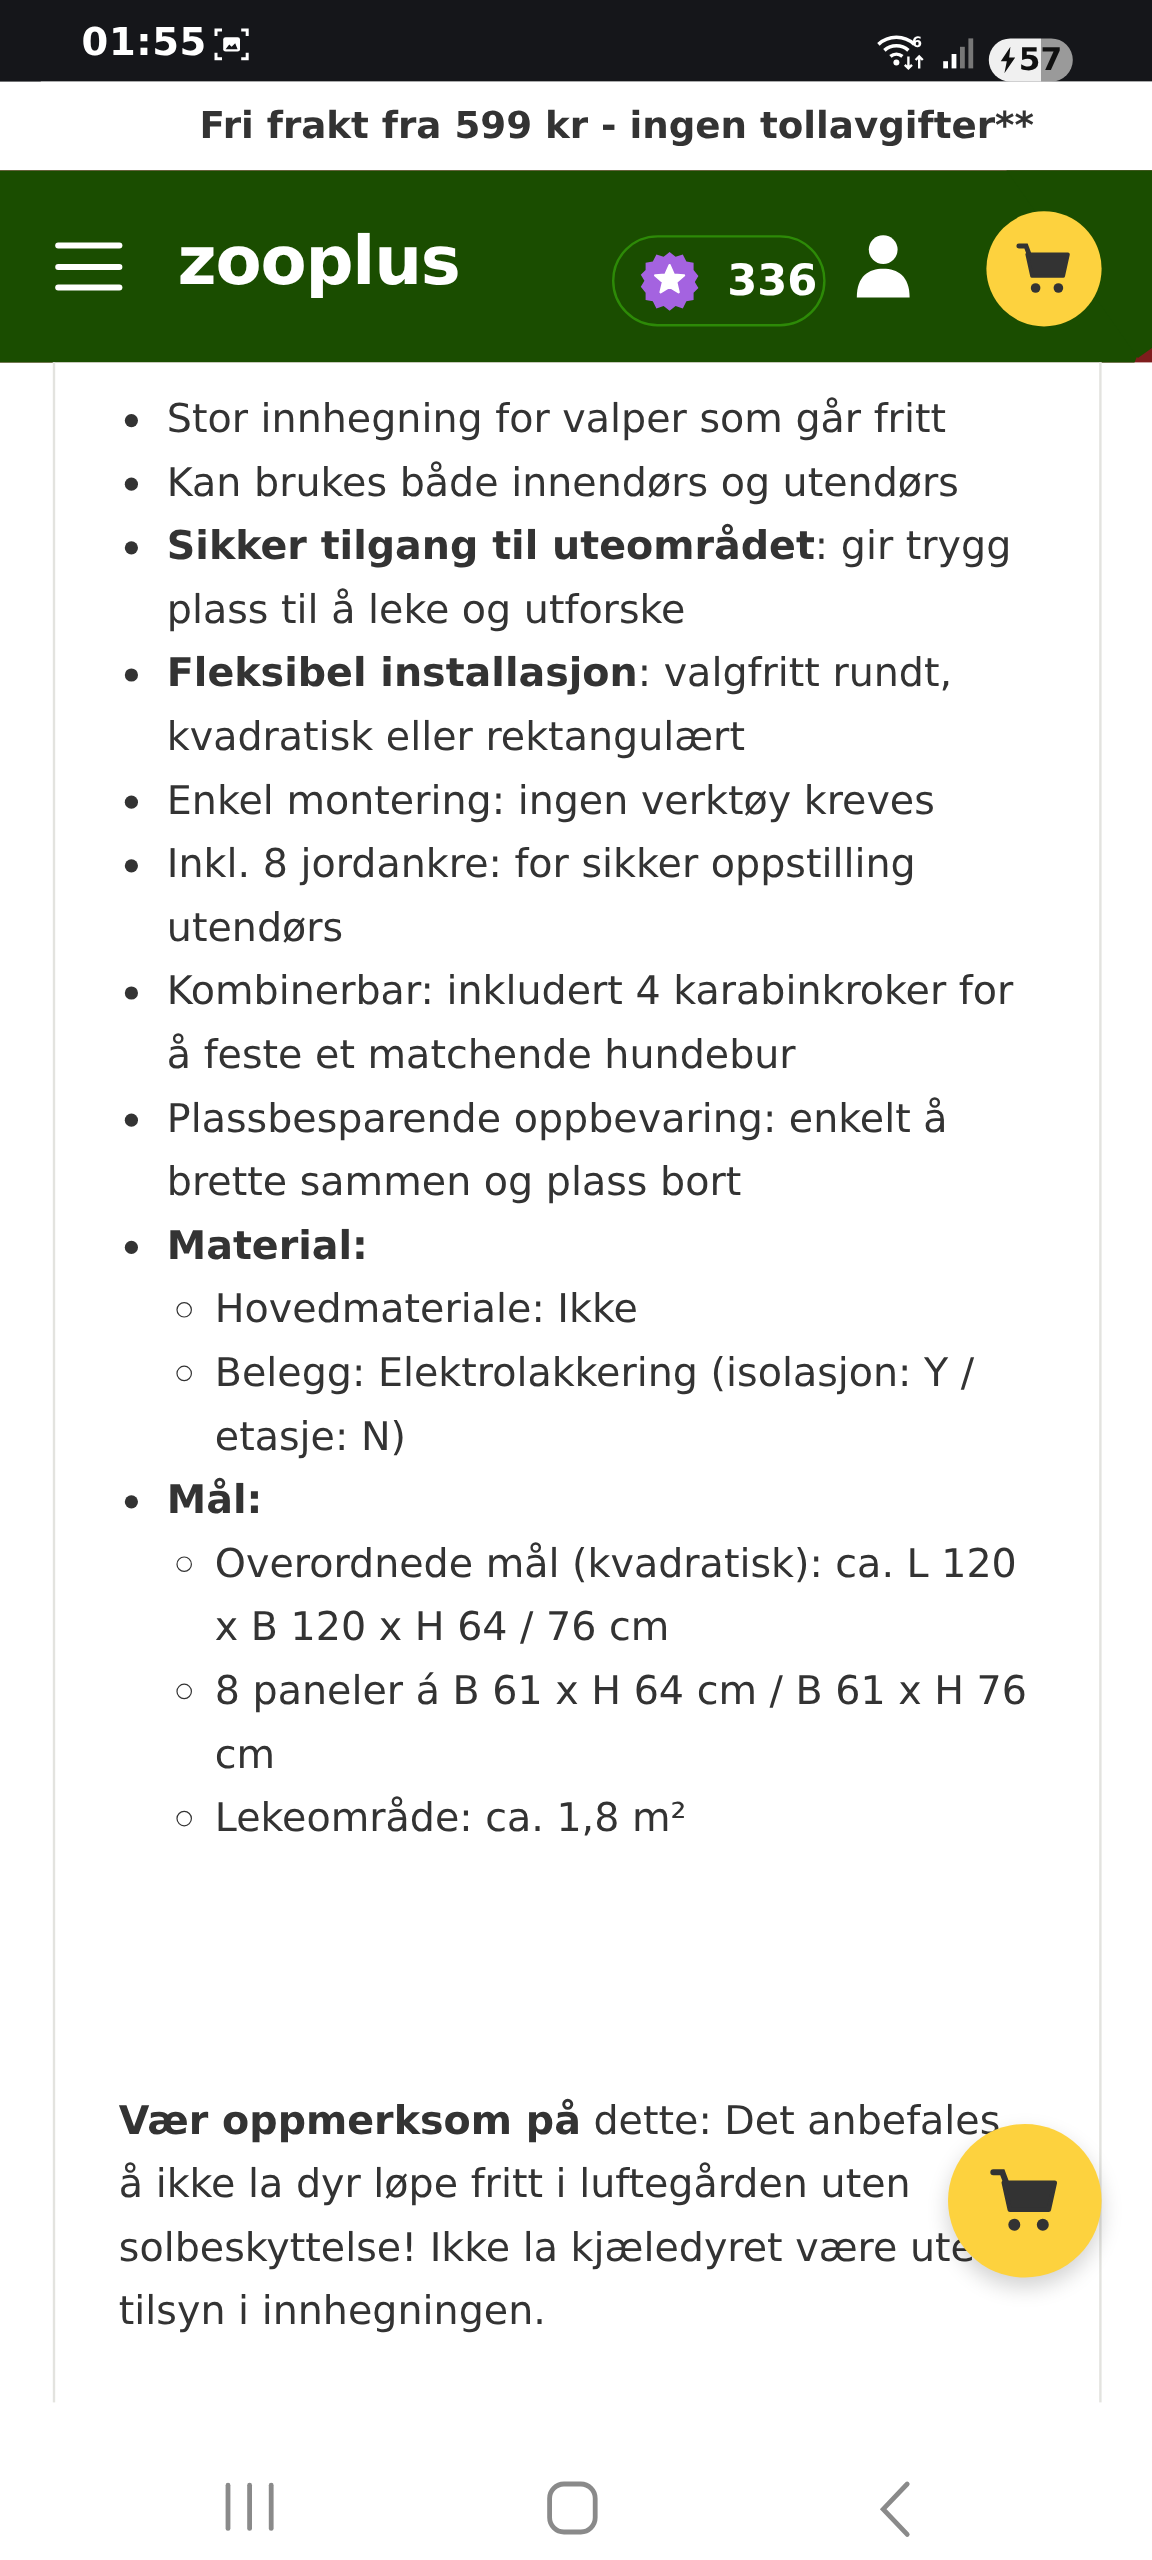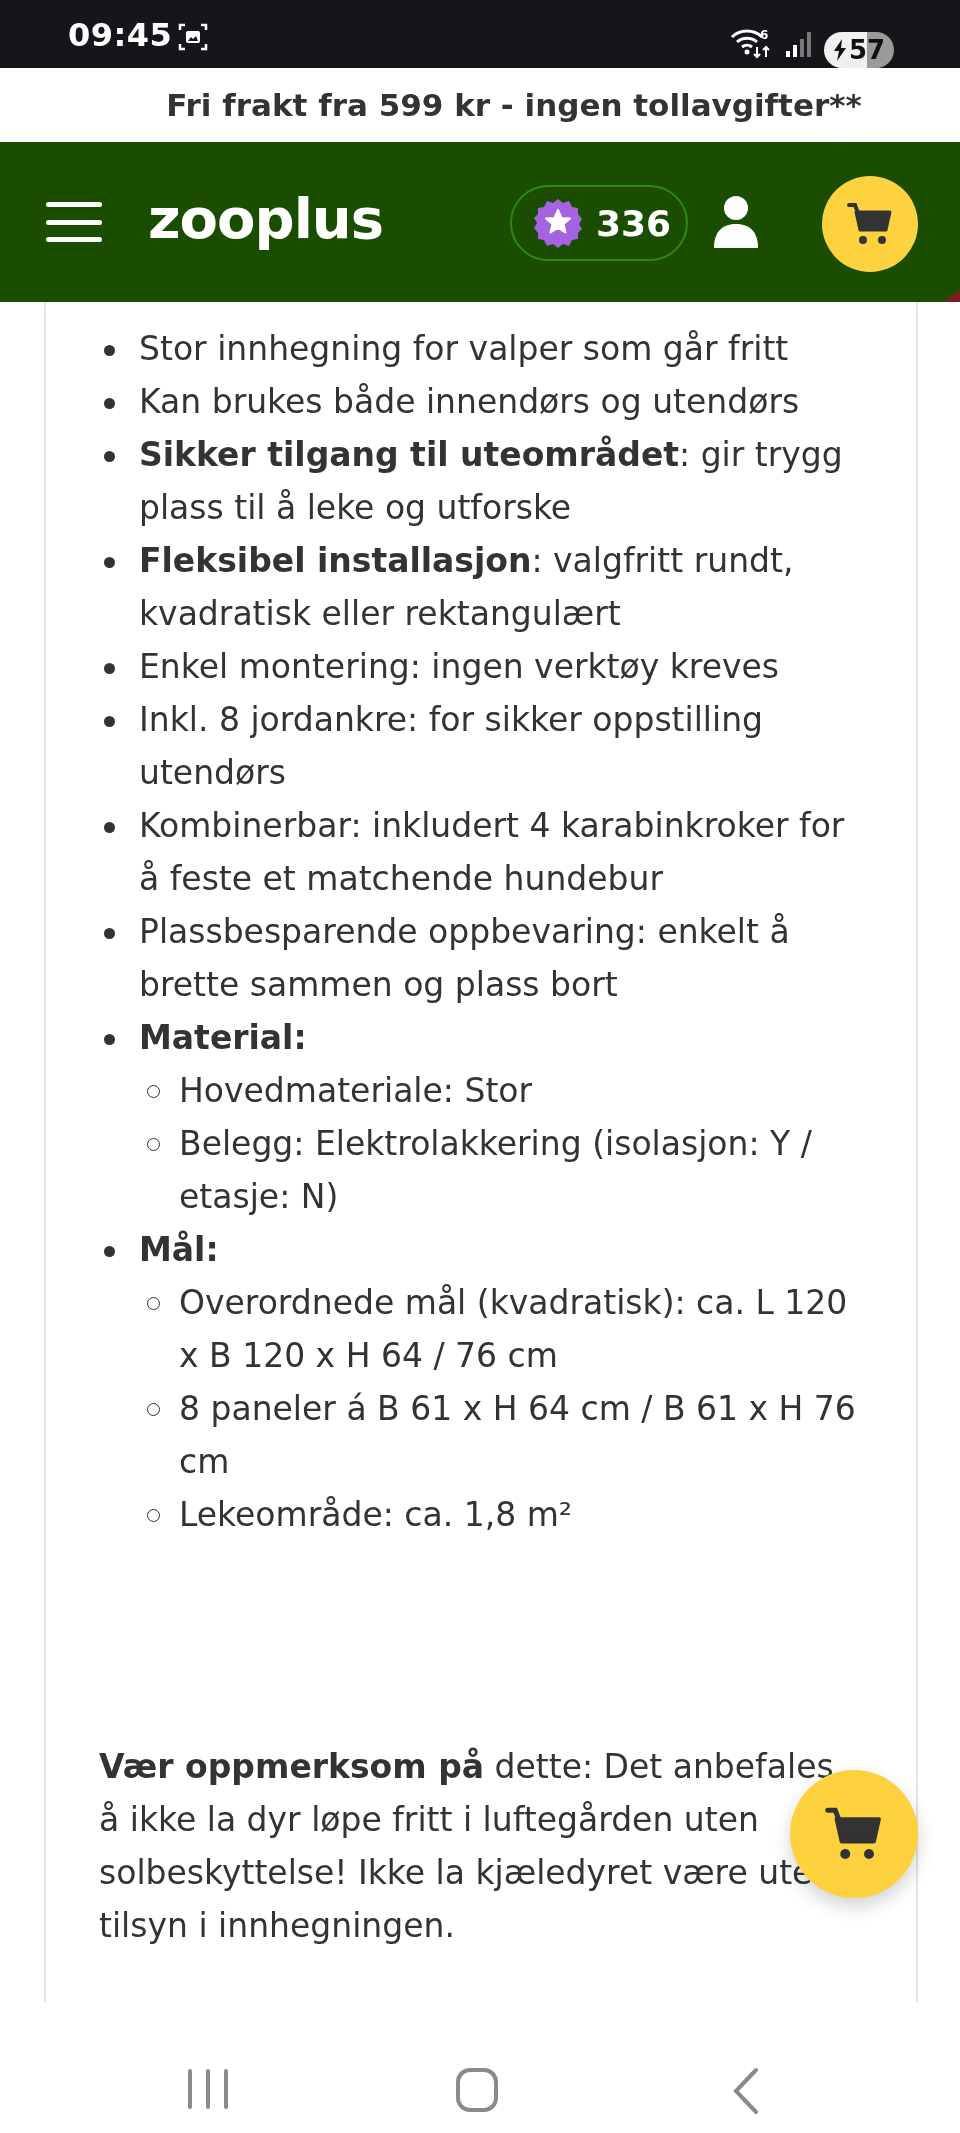--- a/index.html
+++ b/index.html
@@ -17,21 +17,21 @@
   .promo { position: absolute; top: 68px; left: 0; width: 960px; height: 74px; background: #ffffff; display: flex; align-items: center; justify-content: center; margin-left: 34px; }
   .promo span { font-size: 31px; font-weight: bold; color: #333; }
 
   
   .header { position: absolute; top: 142px; left: 0; width: 960px; height: 160px; background: #7f1d1d; overflow: hidden; }
   .header .wave1 { position: absolute; left: -120px; top: -420px; width: 1100px; height: 900px; border-radius: 50%; background: #1a4d00; transform: rotate(-8deg); }
   .header .corner { position: absolute; right: -40px; top: -60px; width: 120px; height: 200px; background: #1a4d00; transform: rotate(-35deg); }
   .hamburger { position: absolute; left: 46px; top: 60px; width: 56px; height: 40px; display: flex; flex-direction: column; justify-content: space-between; }
   .hamburger i { display: block; height: 5px; background: #fff; border-radius: 3px; }
   .logo { position: absolute; left: 148px; top: 44px; font-size: 56px; font-weight: bold; color: #fff; letter-spacing: -1px; font-family: "DejaVu Sans", sans-serif; }
-  .points { position: absolute; left: 510px; top: 43px; width: 178px; height: 76px; border-radius: 38px; background: #1a4d00; border: 2px solid #2d8a07; display: flex; align-items: center; padding-left: 20px; gap: 12px; }
+  .points { position: absolute; left: 510px; top: 54px; width: 178px; height: 76px; border-radius: 38px; background: #1a4d00; border: 2px solid #2d8a07; display: flex; align-items: center; padding-left: 20px; gap: 22px; }
   .points .badge { width: 52px; height: 52px; }
   .points span { color: #fff; font-size: 36px; font-weight: bold; }
   .user-icon { position: absolute; left: 712px; top: 52px; width: 48px; height: 56px; }
   .cart-btn { position: absolute; left: 822px; top: 34px; width: 96px; height: 96px; border-radius: 50%; background: #fdd23e; display: flex; align-items: center; justify-content: center; }
 
   
   .card { position: absolute; top: 302px; left: 44px; width: 874px; height: 1700px; border-left: 2px solid #e3e3df; border-right: 2px solid #e3e3df; background: #fff; }
   .content { position: absolute; top: 302px; left: 0; width: 960px; }
   ul.main { list-style: none; position: absolute; left: 100px; top: 20px; width: 760px; }
   ul.main > li { position: relative; padding-left: 39px; font-size: 33px; line-height: 53px; color: #333; }
@@ -49,21 +49,21 @@
   .navbar { position: absolute; top: 2004px; left: 0; width: 960px; height: 129px; background: #fff; }
   .nav-recent { position: absolute; left: 188px; top: 65px; width: 40px; height: 42px; display: flex; justify-content: space-between; }
   .nav-recent i { display: block; width: 4px; height: 40px; background: #8a8a8a; border-radius: 2px; }
   .nav-home { position: absolute; left: 456px; top: 64px; width: 42px; height: 44px; border: 4px solid #8a8a8a; border-radius: 14px; }
   .nav-back { position: absolute; left: 730px; top: 62px; width: 30px; height: 50px; }
 </style>
 </head>
 <body>
 
 <div class="statusbar">
-  <span class="sb-time">09:45</span>
+  <span class="sb-time">01:55</span>
   <svg class="sb-shot" viewBox="0 0 30 30">
     <path d="M2 8V3h5M23 3h5v5M28 22v5h-5M7 27H2v-5" stroke="#fff" stroke-width="2.5" fill="none"></path>
     <rect x="8" y="9" width="14" height="12" rx="2" fill="#fff"></rect>
     <path d="M10 19l3-4 2 2 3-3 2 5z" fill="#15161a"></path>
   </svg>
   <div class="sb-right">
     <svg width="44" height="34" viewBox="0 0 44 34">
       <path d="M2 10 A22 22 0 0 1 32 10" stroke="#fff" stroke-width="3" fill="none"></path>
       <path d="M7 15 A15 15 0 0 1 27 15" stroke="#fff" stroke-width="3" fill="none"></path>
       <path d="M12 20 A8 8 0 0 1 22 20" stroke="#fff" stroke-width="3" fill="none"></path>
@@ -128,21 +128,21 @@
     <li><b></b><span>Kan brukes både innendørs og utendørs</span></li>
     <li><b>Sikker tilgang til uteområdet</b><span>: gir trygg plass til å leke og utforske</span></li>
     <li><b>Fleksibel installasjon</b><span>: valgfritt rundt, kvadratisk eller rektangulært</span></li>
     <li><b></b><span>Enkel montering: ingen verktøy kreves</span></li>
     <li><b></b><span>Inkl. 8 jordankre: for sikker oppstilling utendørs</span></li>
     <li><b></b><span>Kombinerbar: inkludert 4 karabinkroker for å feste et matchende hundebur</span></li>
     <li><b></b><span>Plassbesparende oppbevaring: enkelt å brette sammen og plass bort</span></li>
     <li>
       <b>Material:</b>
       <ul class="sub">
-        <li>Hovedmateriale: Stor</li>
+        <li>Hovedmateriale: Ikke</li>
         <li>Belegg: Elektrolakkering (isolasjon: Y / etasje: N)</li>
       </ul>
     </li>
     <li>
       <b>Mål:</b>
       <ul class="sub">
         <li>Overordnede mål (kvadratisk): ca. L 120 x B 120 x H 64 / 76 cm</li>
         <li>8 paneler á B 61 x H 64 cm / B 61 x H 76 cm</li>
         <li>Lekeområde: ca. 1,8 m²</li>
       </ul>

